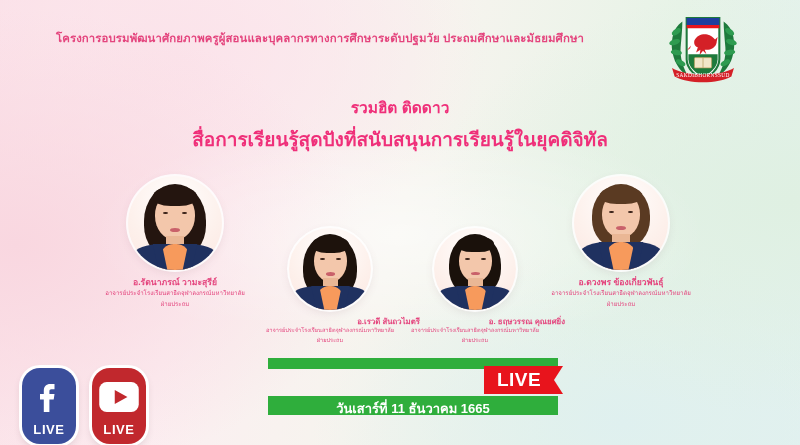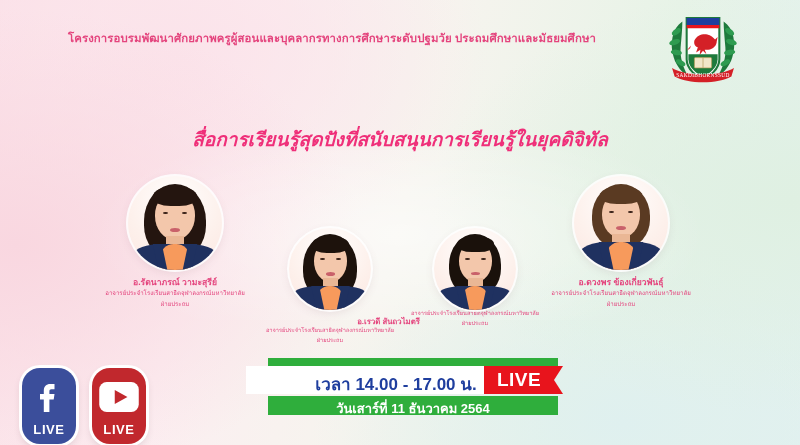--- a/index.html
+++ b/index.html
@@ -19,36 +19,36 @@
       linear-gradient(105deg,#fbe1e8 0%,#fceef1 28%,#f6f4ee 50%,#e7f3e7 74%,#e2f1ef 100%);
   }
   .glow{
     position:absolute;left:0;right:0;top:150px;height:170px;
     background:radial-gradient(ellipse 55% 100% at 50% 50%, rgba(255,255,255,.55) 0%, rgba(255,255,255,0) 70%);
     pointer-events:none;
   }
 
   
   .head-line{
-    position:absolute;left:68px;top:29px;width:640px;
+    position:absolute;left:56px;top:29px;width:640px;
     font-size:11.4px;font-weight:700;color:#e4447d;letter-spacing:.1px;
     white-space:nowrap;
   }
   .title-main{
     position:absolute;left:0;right:0;top:57px;text-align:center;
     font-size:31px;font-weight:700;color:#ef2f79;line-height:1;
     text-shadow:0 1px 0 rgba(255,255,255,.6);
   }
   .title-sub{
     position:absolute;left:0;right:0;top:95px;text-align:center;
     font-size:15.5px;font-weight:700;color:#ef2f79;
   }
   .title-sub2{
     position:absolute;left:0;right:0;top:124px;text-align:center;
-    font-size:19px;font-weight:700;color:#ef2f79;font-style:italic;
+    font-size:19px;font-weight:700;color:#ef2f79;
   }
 
   
   .crest{position:absolute;left:660px;top:6px;width:86px;height:86px;}
 
   
   .speaker{position:absolute;text-align:center;}
   .photo{
     border-radius:50%;overflow:hidden;position:relative;margin:0 auto;
     background:#fff;
@@ -141,20 +141,21 @@
 
       <path d="M33 56 H67 V62 C67 72 57 79 50 82 C43 79 33 72 33 62 Z" fill="#1e7a3c"></path>
       <rect x="40" y="60" width="20" height="12" rx="1.2" fill="#f2e6c9" stroke="#b59a57" stroke-width="0.8"></rect>
       <line x1="50" y1="60" x2="50" y2="72" stroke="#b59a57" stroke-width="0.8"></line>
 
       <path d="M14 72 C30 82 70 82 86 72 L83 82 C68 91 32 91 17 82 Z" fill="#d42027"></path>
       <text x="50" y="83" text-anchor="middle" font-size="6.2" fill="#ffffff" font-family="Liberation Serif, serif" letter-spacing="0.4">SAKDIBHORNSSUD</text>
     </svg>
   </div>
 
+  <div class="title-sub">รวมฮิต ติดดาว</div>
   <div class="title-sub2">สื่อการเรียนรู้สุดปังที่สนับสนุนการเรียนรู้ในยุคดิจิทัล</div>
 
   <div class="speaker sp-big" style="left:75px;top:176px;width:200px;">
     <div class="photo">
       <div class="bg"></div>
       <div class="p-hair" style="left:16px;top:8px;width:62px;height:74px;background:#24150f;"></div>
       <div class="p-face" style="left:27px;top:16px;width:40px;height:48px;"></div>
       <div class="p-bang" style="left:25px;top:10px;width:44px;height:20px;background:#24150f;"></div>
       <div class="p-eye" style="left:35px;top:36px;"></div>
       <div class="p-eye" style="left:54px;top:36px;"></div>
@@ -198,20 +199,21 @@
       <div class="p-bang" style="left:23px;top:8px;width:37px;height:16px;background:#1a110b;"></div>
       <div class="p-eye" style="left:31px;top:30px;"></div>
       <div class="p-eye" style="left:47px;top:30px;"></div>
       <div class="p-mouth" style="left:37px;top:44px;width:9px;height:3.4px;"></div>
       <div class="p-neck" style="left:34px;top:50px;width:15px;height:11px;"></div>
       <div class="p-blazer" style="left:4px;top:58px;width:74px;height:26px;"></div>
       <div class="p-shirt" style="left:28px;top:58px;width:26px;height:26px;"></div>
       <div class="p-lapelL" style="left:25px;top:58px;width:8px;height:26px;transform:skewX(12deg);"></div>
       <div class="p-lapelR" style="left:50px;top:58px;width:8px;height:26px;transform:skewX(-12deg);"></div>
     </div>
+    <div class="sp-name">อ. ธฤษวรรณ คุณยศยิ่ง</div>
     <div class="sp-role">อาจารย์ประจำโรงเรียนสาธิตจุฬาลงกรณ์มหาวิทยาลัย</div>
     <div class="sp-dept">ฝ่ายประถม</div>
   </div>
 
   <div class="speaker sp-big" style="left:521px;top:176px;width:200px;">
     <div class="photo">
       <div class="bg"></div>
       <div class="p-hair" style="left:18px;top:8px;width:58px;height:64px;background:#5a3a22;"></div>
       <div class="p-face" style="left:28px;top:16px;width:38px;height:46px;"></div>
       <div class="p-bang" style="left:26px;top:10px;width:42px;height:18px;background:#5a3a22;"></div>
@@ -239,25 +241,22 @@
   <div class="social yt">
     <svg viewBox="0 0 44 34" width="42" height="32" style="position:absolute;left:6px;top:13px;">
       <rect x="1" y="1" width="42" height="32" rx="8" fill="#ffffff"></rect>
       <path d="M17.5 9.5 L31 17 L17.5 24.5 Z" fill="#c1282d"></path>
     </svg>
     <div class="lbl">LIVE</div>
   </div>
 
   <div class="bar-green-top"></div>
 
-  <div class="bar-white">
-    <div class="txt">เวลา 14.00 - 17.00 น.</div>
-  </div>
 
   <div class="live-tag">
     <div class="txt">LIVE</div>
   </div>
 
   <div class="bar-green-bot">
-    <div class="txt">วันเสาร์ที่ 11 ธันวาคม 2564</div>
+    <div class="txt">วันเสาร์ที่ 11 ธันวาคม 1665</div>
   </div>
 
 </div>
 
 </body></html>

